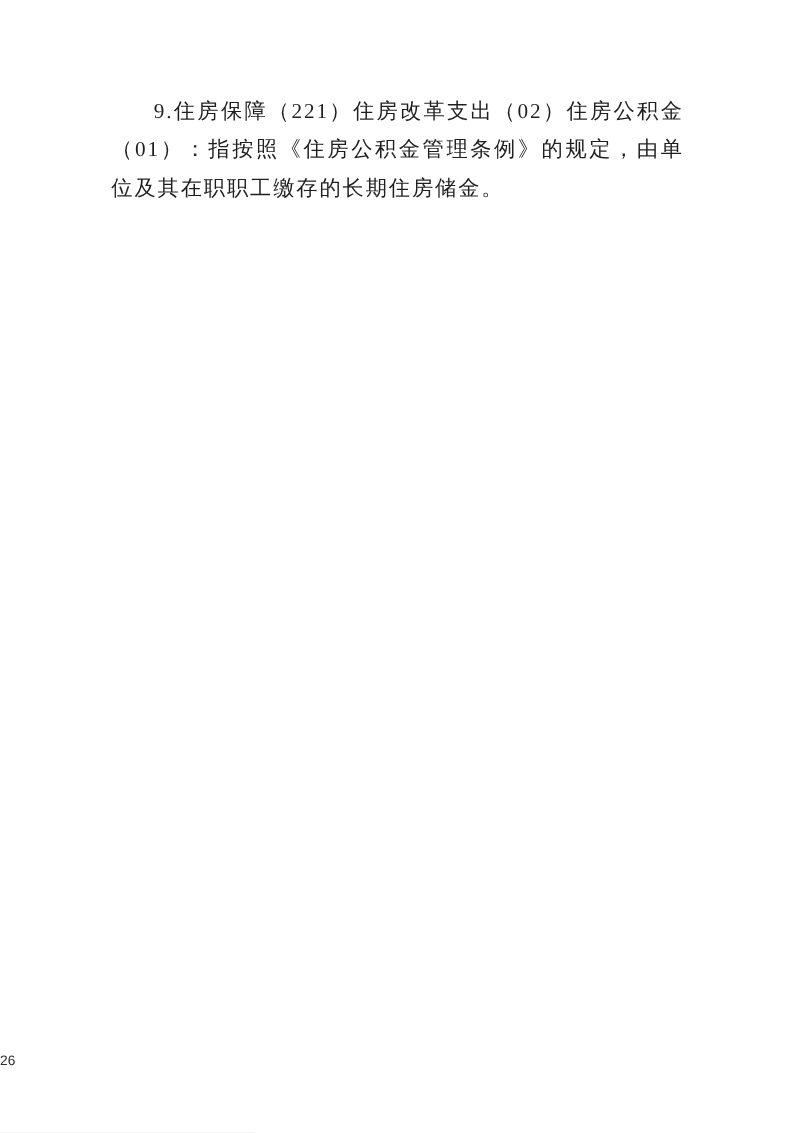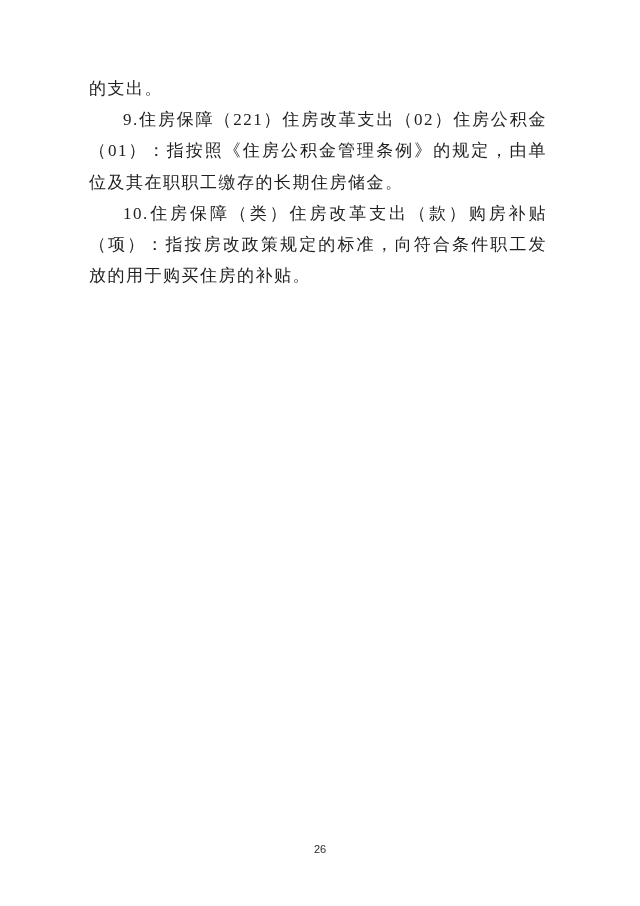--- a/index.html
+++ b/index.html
@@ -34,30 +34,28 @@
     text-indent: 2em;
   }
   .para.no-indent {
     text-indent: 0;
   }
   .page-number {
     position: absolute;
     left: 0;
     right: 0;
     bottom: 51px;
-    text-align: center;
+    text-align: left;
     font-size: 11px;
     color: #2b2b2b;
     letter-spacing: 0;
     font-family: "Liberation Sans", "DejaVu Sans", sans-serif;
   }
 </style>
 </head>
 <body>
 
 <div class="page">
   <div class="content">
-    <p class="para no-indent">的支出。</p>
     <p class="para">9.住房保障（221）住房改革支出（02）住房公积金（01）：指按照《住房公积金管理条例》的规定，由单位及其在职职工缴存的长期住房储金。</p>
-    <p class="para">10.住房保障（类）住房改革支出（款）购房补贴（项）：指按房改政策规定的标准，向符合条件职工发放的用于购买住房的补贴。</p>
   </div>
   <div class="page-number">26</div>
 </div>
 
 </body></html>

